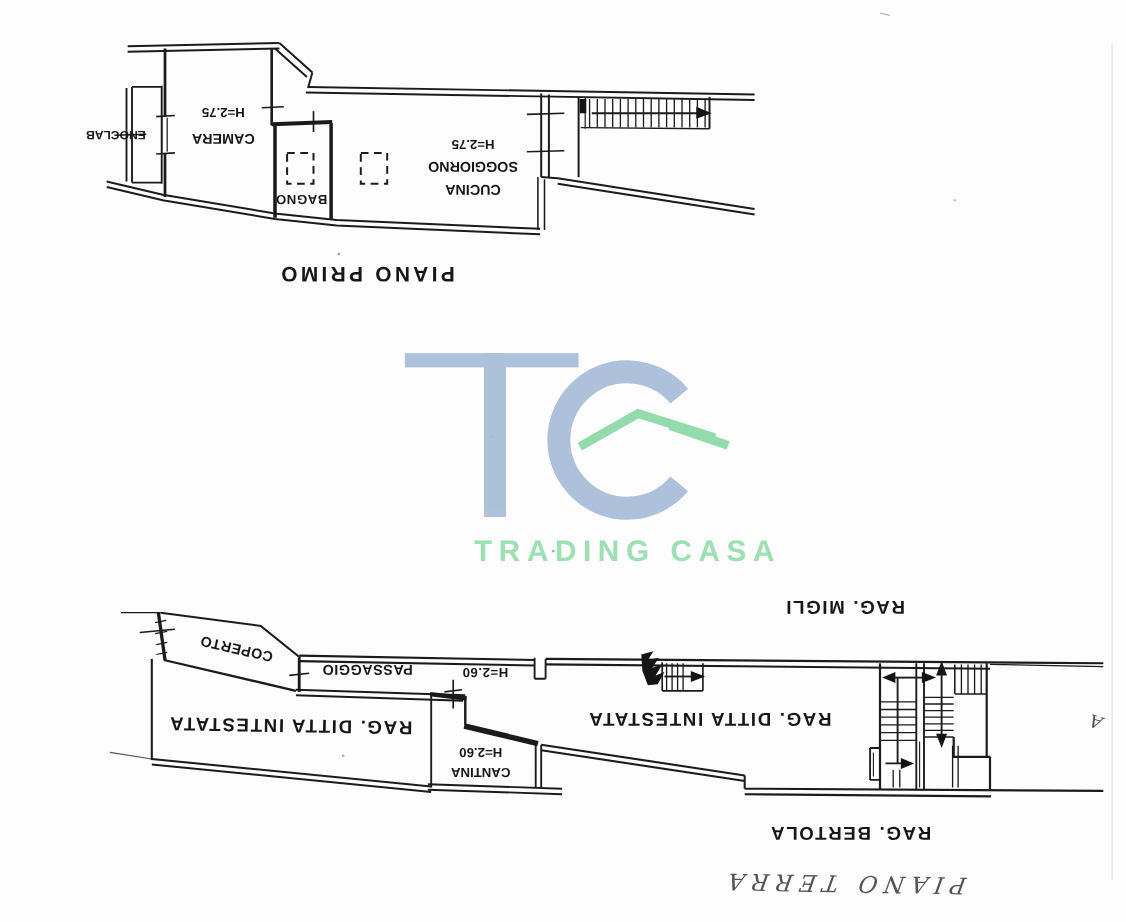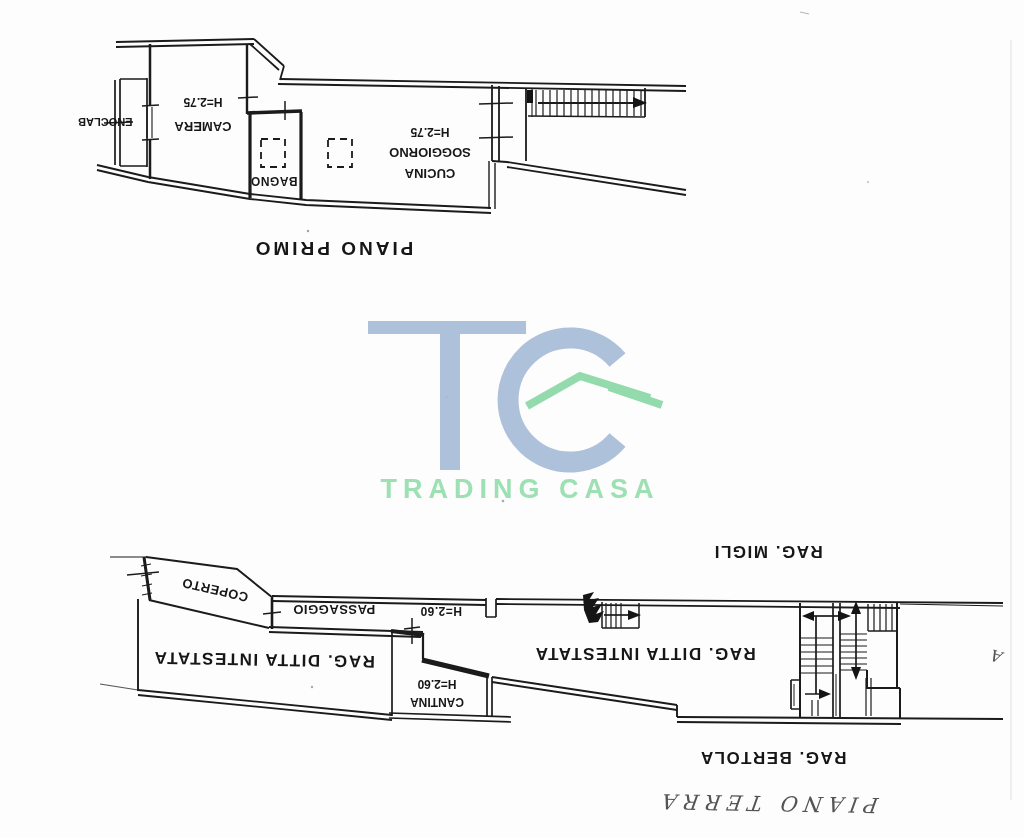--- a/index.html
+++ b/index.html
@@ -7,21 +7,21 @@
         font-family:"Liberation Sans",sans-serif;}
   .plan-svg{position:absolute;left:0;top:0;}
   .lbl{position:absolute;font-weight:bold;color:#161616;white-space:nowrap;
        transform:translate(-50%,-50%) rotate(180deg);letter-spacing:.5px;}
   .lblblock{position:absolute;font-weight:bold;color:#161616;text-align:center;
        transform:translate(-50%,-50%) rotate(180deg);white-space:nowrap;}
   .vstack{width:13px;font-size:11px;line-height:10px;word-break:break-all;text-align:center;
        letter-spacing:0;}
   .hand{font-family:"DejaVu Serif",serif;font-style:italic;font-weight:400;color:#2a2a2a;}
   .logo{position:absolute;left:330px;top:300px;width:380px;height:240px;}
-  .logo-name{position:absolute;left:0;top:174px;width:100%;text-align:center;
+  .logo-name{position:absolute;left:0;top:186px;width:100%;text-align:right;
        font-weight:bold;font-size:27px;letter-spacing:6px;}
 </style>
 </head>
 <body>
 
 <div class="page">
 
   <svg class="plan-svg" width="1024" height="838" viewBox="0 0 1024 838">
     <g stroke="#1b1b1b" fill="none" stroke-linecap="butt">
 

